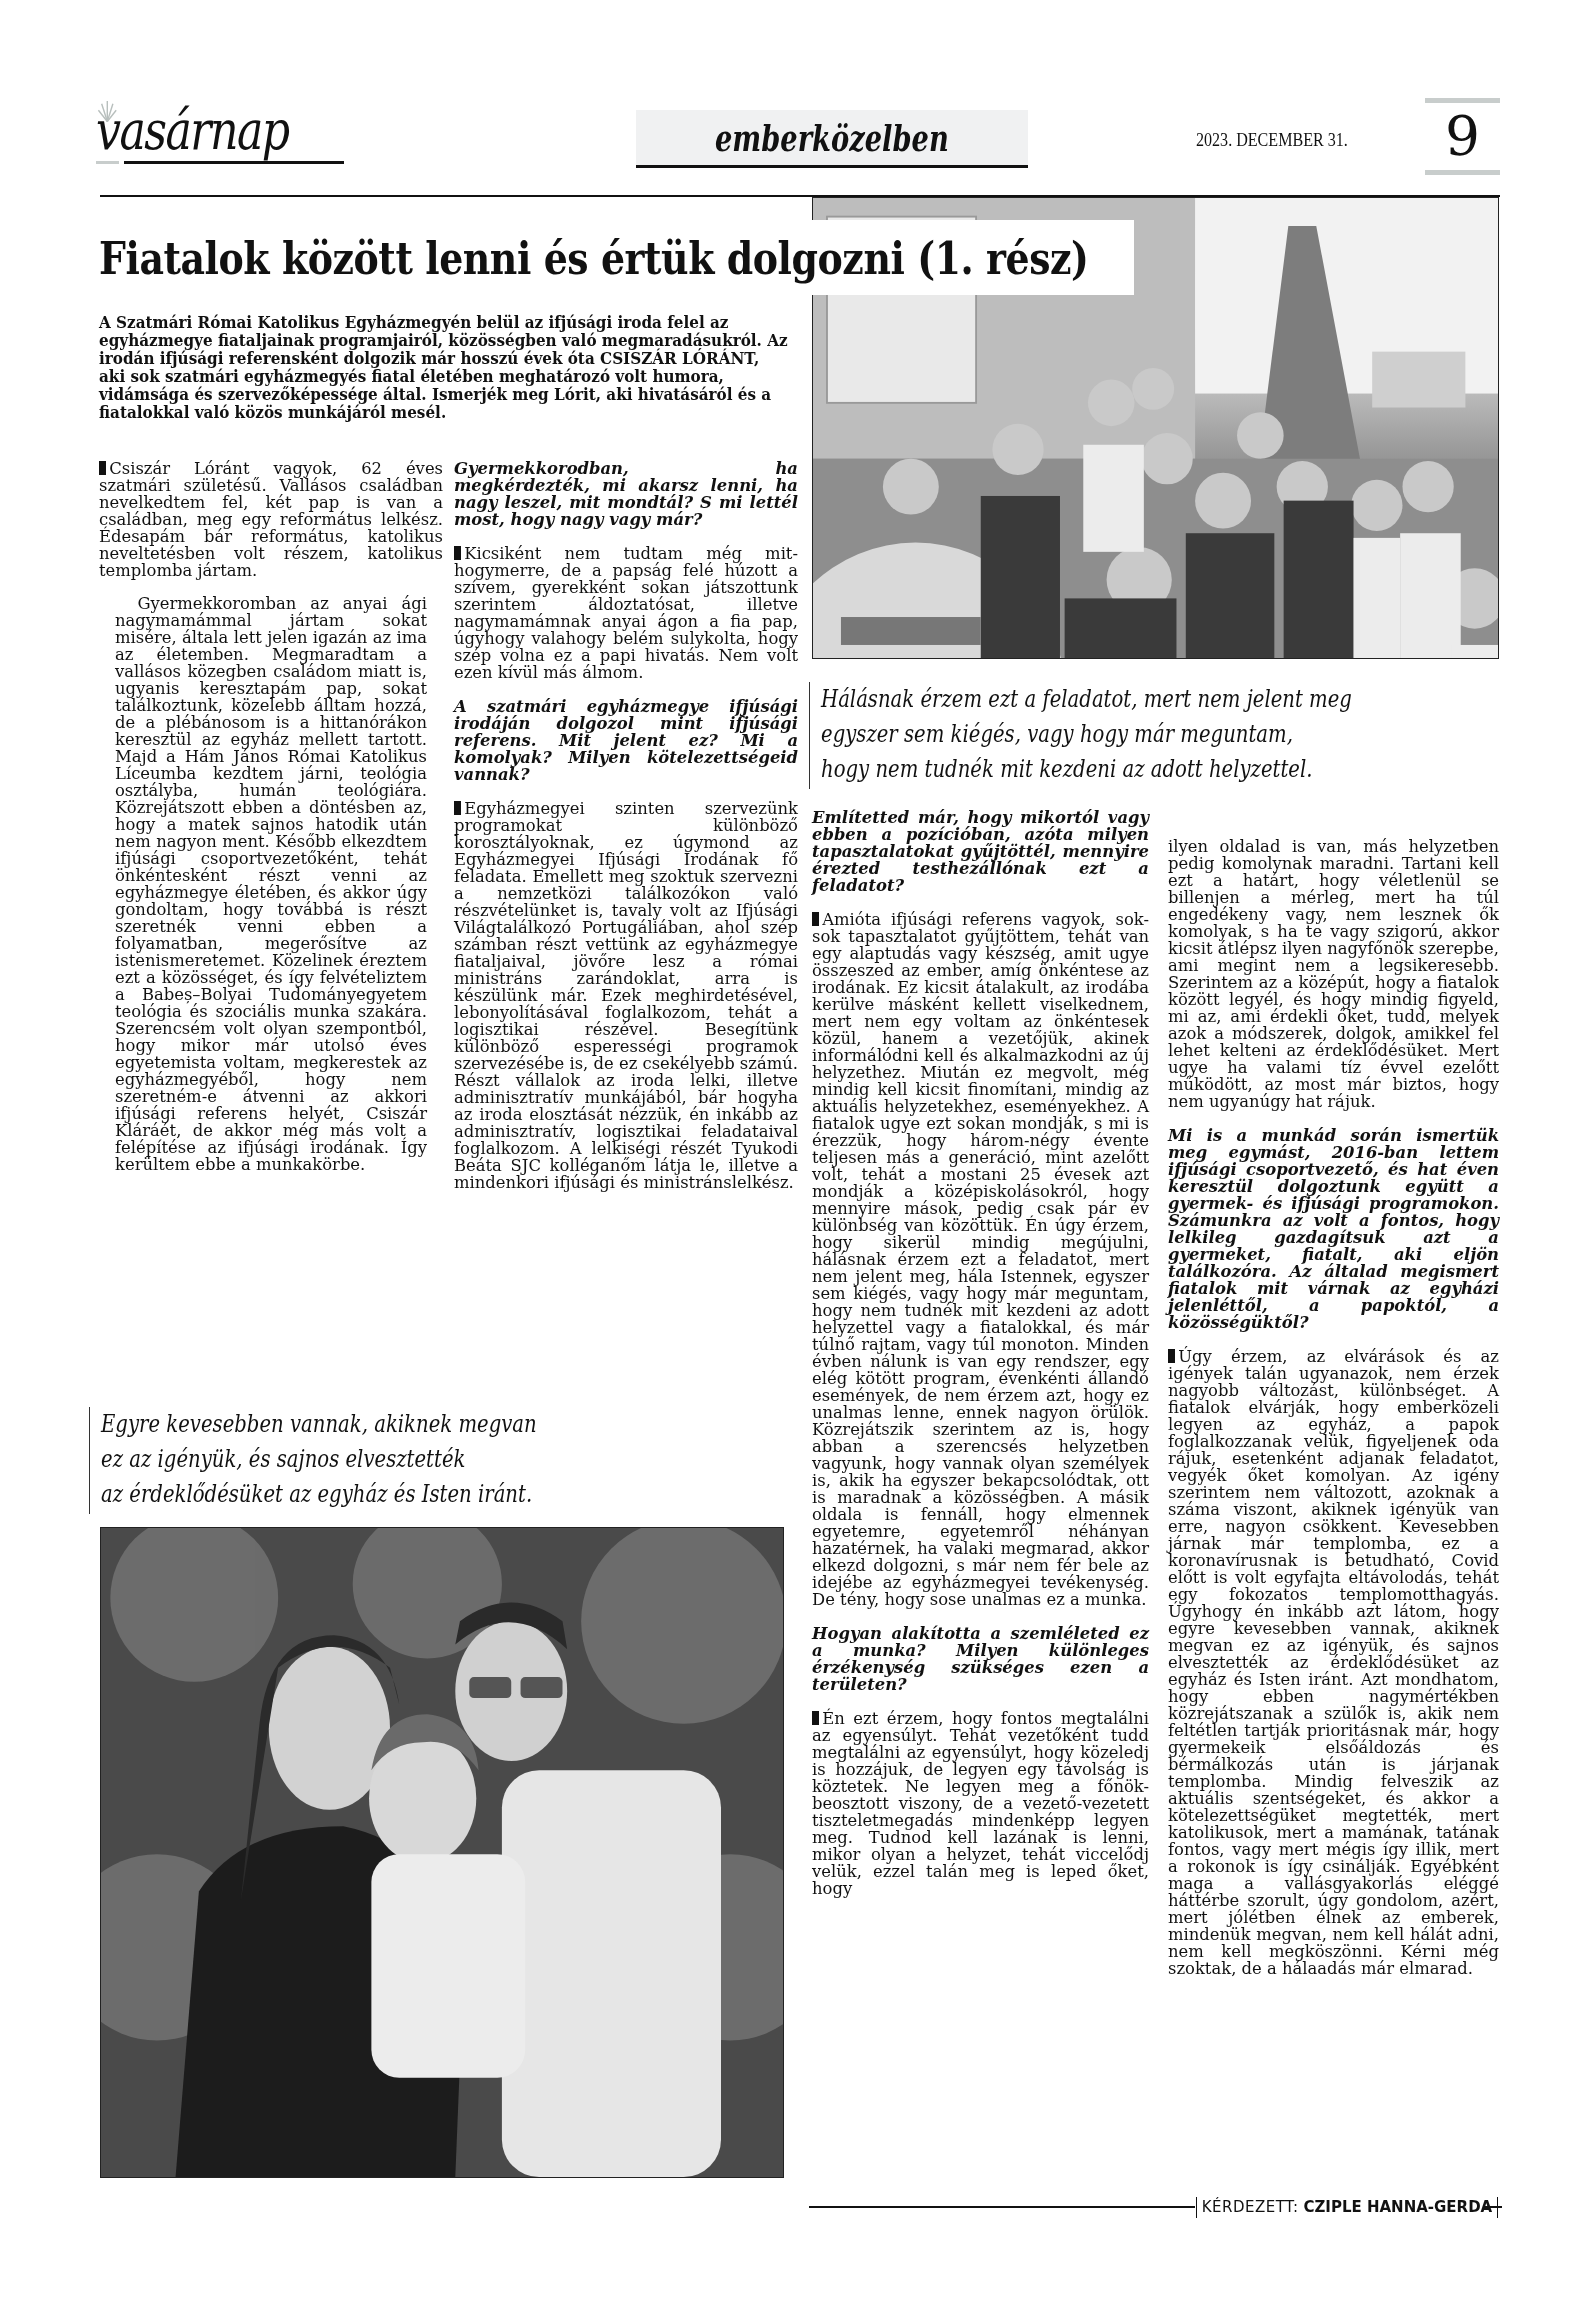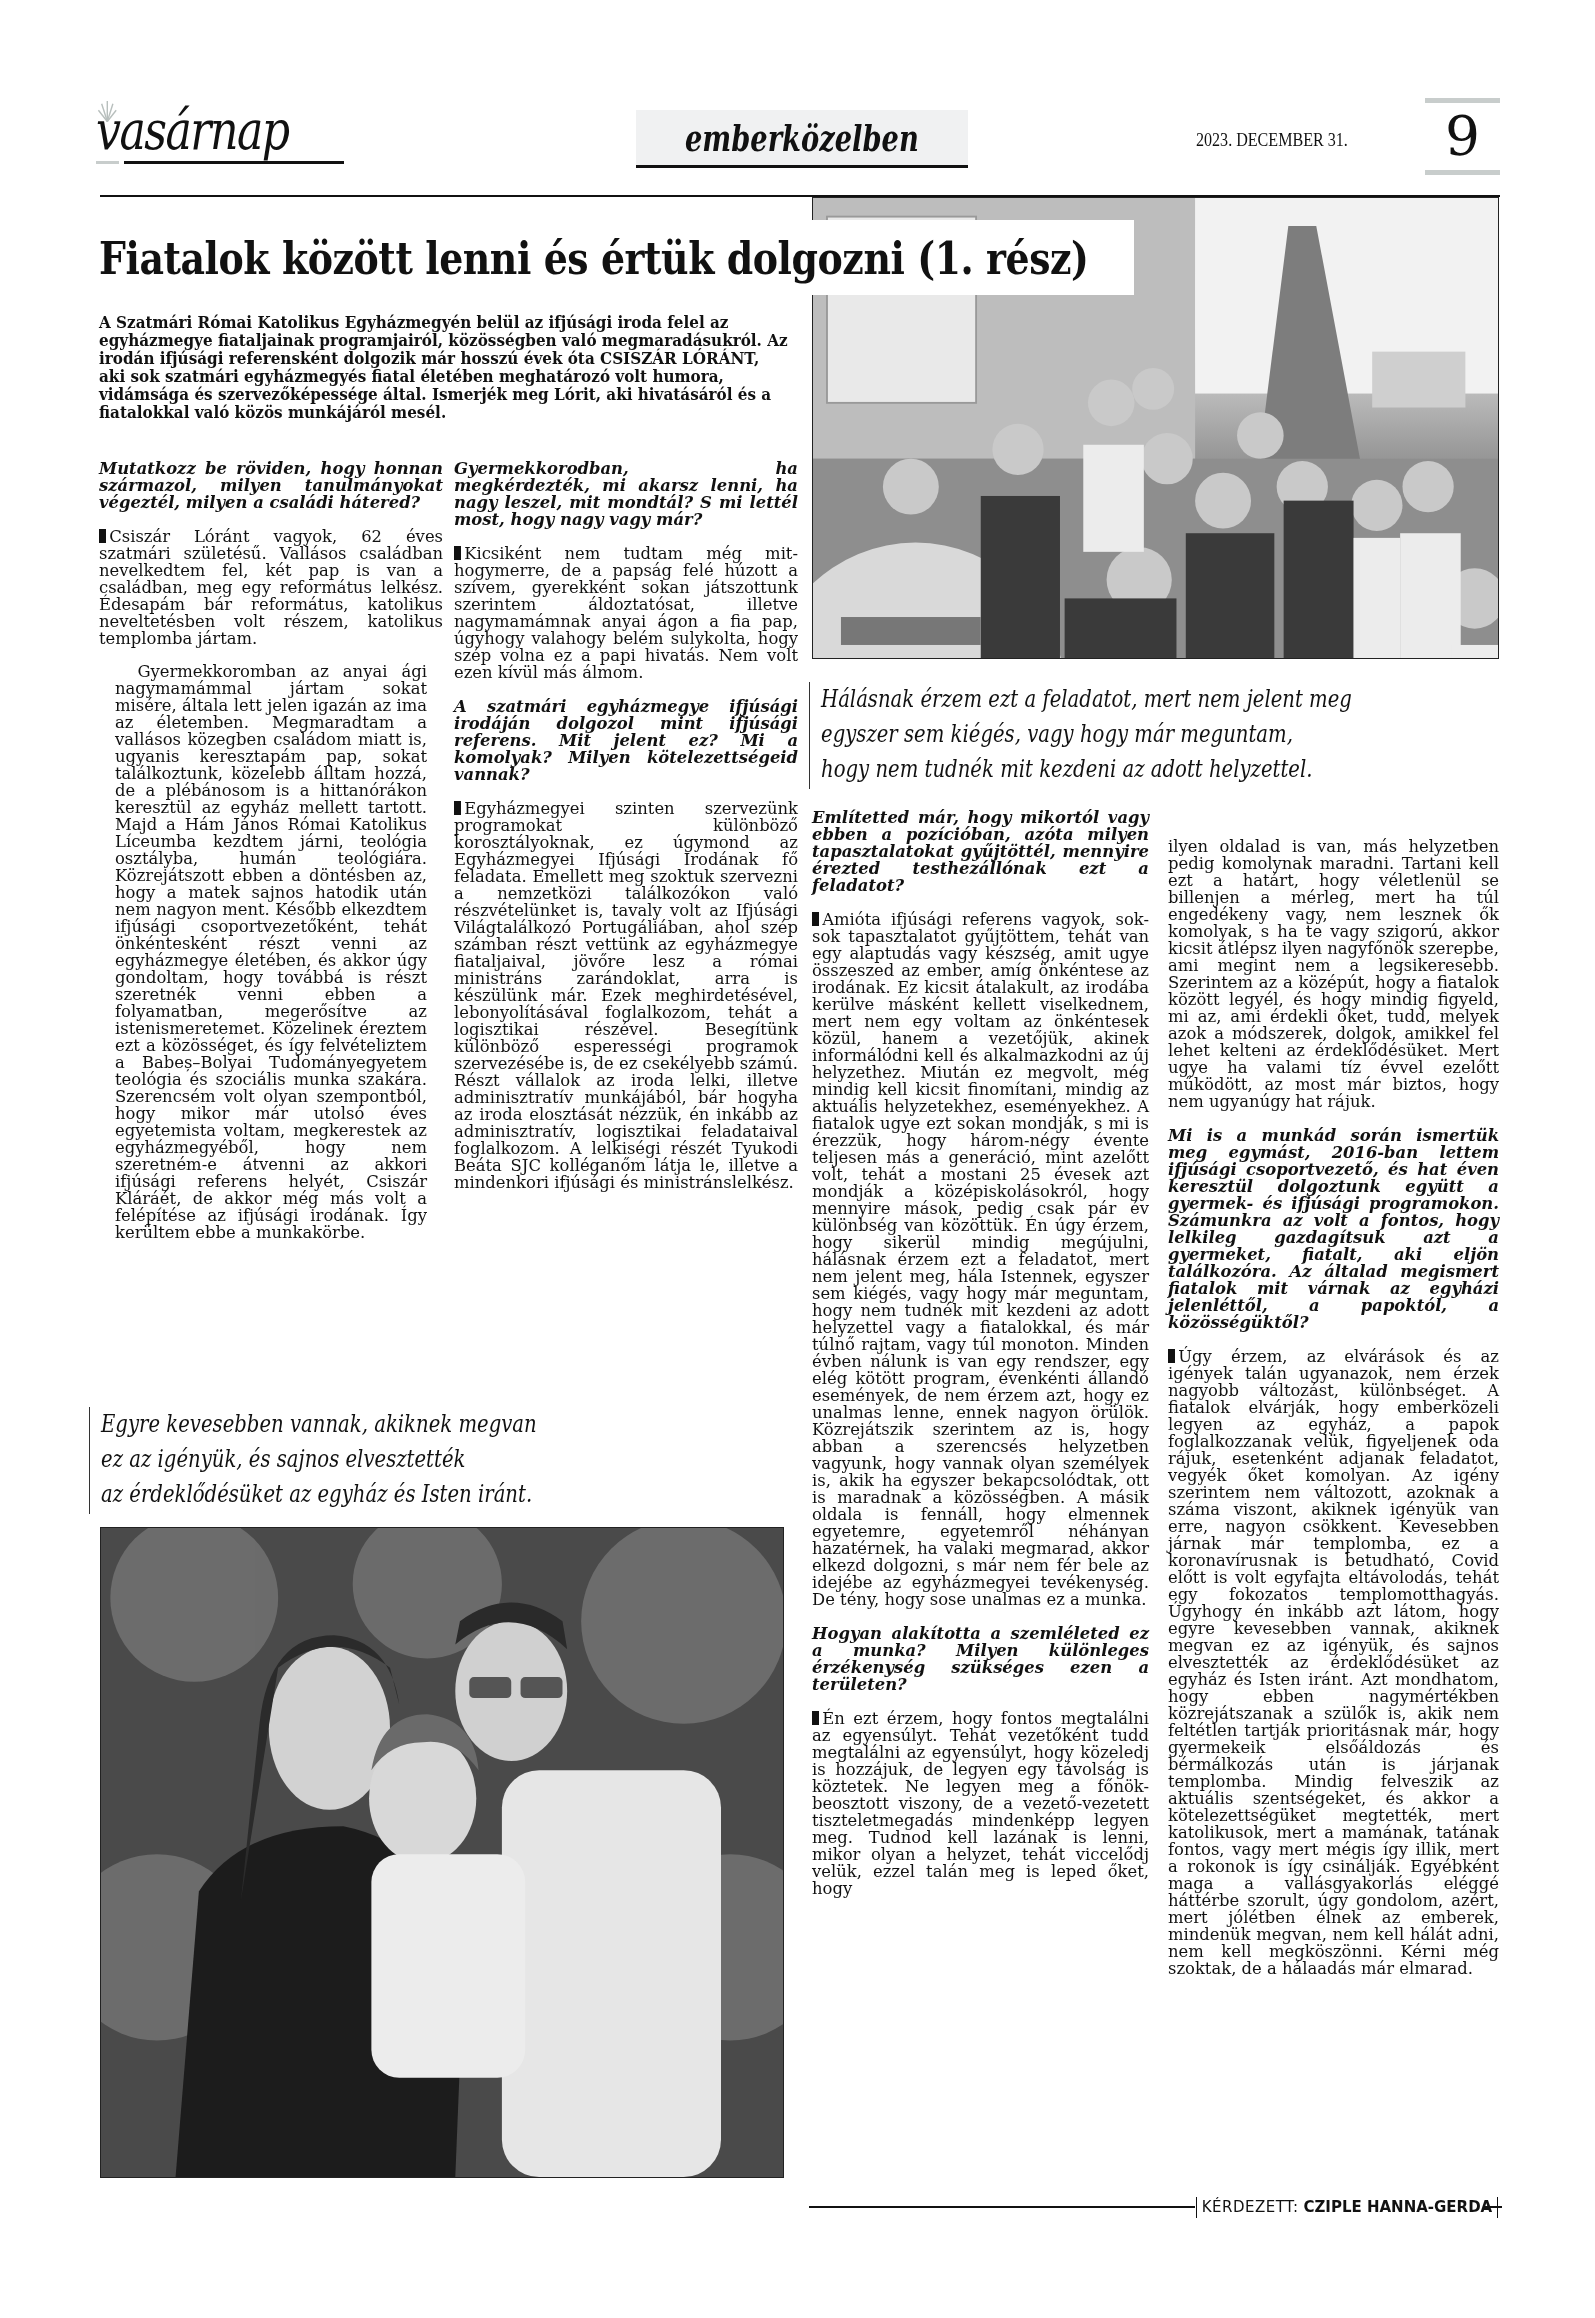--- a/index.html
+++ b/index.html
@@ -6,21 +6,21 @@
   body { width: 1595px; height: 2319px; position: relative; overflow: hidden; color: #111; font-family: "DejaVu Serif", serif; }
   .abs { position: absolute; }
 
   
   .logo { left: 96px; top: 100px; width: 248px; height: 70px; }
   .logo-word { font-family: "DejaVu Serif", serif; font-style: italic; font-size: 54px; letter-spacing: -1.9px; line-height: 1; color: #111; position: absolute; left: 0; top: 3.7px; transform: scaleX(0.82); transform-origin: left top; }
   .logo-spark { position: absolute; left: 0.9px; top: 0; width: 20.6px; height: 21.5px; }
   .logo-underline { position: absolute; left: 28px; top: 61px; width: 220px; height: 3.3px; background: #111; }
   .logo-underline-grey { position: absolute; left: 0px; top: 61px; width: 23.4px; height: 3.3px; background: #c8cdcc; }
 
-  .section { left: 636px; top: 110px; width: 332px; height: 58px; background: #f0f1f2; border-bottom: 3.3px solid #111; box-sizing: border-box; text-align: center; }
+  .section { left: 636px; top: 110px; width: 392px; height: 58px; background: #f0f1f2; border-bottom: 3.3px solid #111; box-sizing: border-box; text-align: center; }
   .section span { display: inline-block; font-family: "DejaVu Serif", serif; font-style: italic; font-weight: bold; font-size: 35px; line-height: 58px; transform: scaleX(0.78); }
 
   .date { left: 1196px; top: 129px; font-family: "Liberation Serif", serif; font-size: 18.7px; letter-spacing: 0px; transform: scaleX(0.86); transform-origin: left top; }
   .pagebox { left: 1425px; top: 98px; width: 75px; height: 77px; text-align: center; }
   .pagebox .bar { position: absolute; left: 0; width: 75px; height: 4.7px; background: #c8cdcc; }
   .pagebox .num { font-family: "DejaVu Serif", serif; font-size: 55px; line-height: 77px; font-weight: normal; }
 
   .rule-top { left: 100px; top: 195px; width: 1400px; height: 2.3px; background: #111; }
 
   
@@ -136,21 +136,20 @@
 
 <div class="abs headline-bg"></div>
 
 <h1 class="abs headline" style="margin:0">Fiatalok között lenni és értük dolgozni (1. rész)</h1>
 
 <div class="abs lead">
   <div class="lead-inner">A Szatmári Római Katolikus Egyházmegyén belül az ifjúsági iroda felel az egyházmegye fiataljainak programjairól, közösségben való megmaradásukról. Az irodán ifjúsági referensként dolgozik már hosszú évek óta CSISZÁR LÓRÁNT, aki sok szatmári egyházmegyés fiatal életében meghatározó volt humora, vidámsága és szervezőképessége által. Ismerjék meg Lórit, aki hivatásáról és a fiatalokkal való közös munkájáról mesél.</div>
 </div>
 
 <div class="abs col col1">
-  <p class="q">Mutatkozz be röviden, hogy honnan származol, milyen tanulmányokat végeztél, milyen a családi hátered?</p>
   <p class="a" style="margin-bottom:0 !important"><span class="mk"></span><span>Csiszár Lóránt vagyok, 62 éves szatmári születésű. Vallásos családban nevelkedtem fel, két pap is van a családban, meg egy református lelkész. Édesapám bár református, katolikus neveltetésben volt részem, katolikus templomba jártam.</span></p>
   <p class="indent">Gyermekkoromban az anyai ági nagymamámmal jártam sokat misére, általa lett jelen igazán az ima az életemben. Megmaradtam a vallásos közegben családom miatt is, ugyanis keresztapám pap, sokat találkoztunk, közelebb álltam hozzá, de a plébánosom is a hittanórákon keresztül az egyház mellett tartott. Majd a Hám János Római Katolikus Líceumba kezdtem járni, teológia osztályba, humán teológiára. Közrejátszott ebben a döntésben az, hogy a matek sajnos hatodik után nem nagyon ment. Később elkezdtem ifjúsági csoportvezetőként, tehát önkéntesként részt venni az egyházmegye életében, és akkor úgy gondoltam, hogy továbbá is részt szeretnék venni ebben a folyamatban, megerősítve az istenismeretemet. Közelinek éreztem ezt a közösséget, és így felvételiztem a Babeș–Bolyai Tudományegyetem teológia és szociális munka szakára. Szerencsém volt olyan szempontból, hogy mikor már utolsó éves egyetemista voltam, megkerestek az egyházmegyéből, hogy nem szeretném-e átvenni az akkori ifjúsági referens helyét, Csiszár Kláráét, de akkor még más volt a felépítése az ifjúsági irodának. Így kerültem ebbe a munkakörbe.</p>
 </div>
 
 <div class="abs col col2">
   <p class="q">Gyermekkorodban, ha megkérdezték, mi akarsz lenni, ha nagy leszel, mit mondtál? S mi lettél most, hogy nagy vagy már?</p>
   <p class="a"><span class="mk"></span><span>Kicsiként nem tudtam még mit-hogymerre, de a papság felé húzott a szívem, gyerekként sokan játszottunk szerintem áldoztatósat, illetve nagymamámnak anyai ágon a fia pap, úgyhogy valahogy belém sulykolta, hogy szép volna ez a papi hivatás. Nem volt ezen kívül más álmom.</span></p>
   <p class="q">A szatmári egyházmegye ifjúsági irodáján dolgozol mint ifjúsági referens. Mit jelent ez? Mi a komolyak? Milyen kötelezettségeid vannak?</p>
   <p class="a"><span class="mk"></span><span>Egyházmegyei szinten szervezünk programokat különböző korosztályoknak, ez úgymond az Egyházmegyei Ifjúsági Irodának fő feladata. Emellett meg szoktuk szervezni a nemzetközi találkozókon való részvételünket is, tavaly volt az Ifjúsági Világtalálkozó Portugáliában, ahol szép számban részt vettünk az egyházmegye fiataljaival, jövőre lesz a római ministráns zarándoklat, arra is készülünk már. Ezek meghirdetésével, lebonyolításával foglalkozom, tehát a logisztikai részével. Besegítünk különböző esperességi programok szervezésébe is, de ez csekélyebb számú. Részt vállalok az iroda lelki, illetve adminisztratív munkájából, bár hogyha az iroda elosztását nézzük, én inkább az adminisztratív, logisztikai feladataival foglalkozom. A lelkiségi részét Tyukodi Beáta SJC kolléganőm látja le, illetve a mindenkori ifjúsági és ministránslelkész.</span></p>
 </div>

